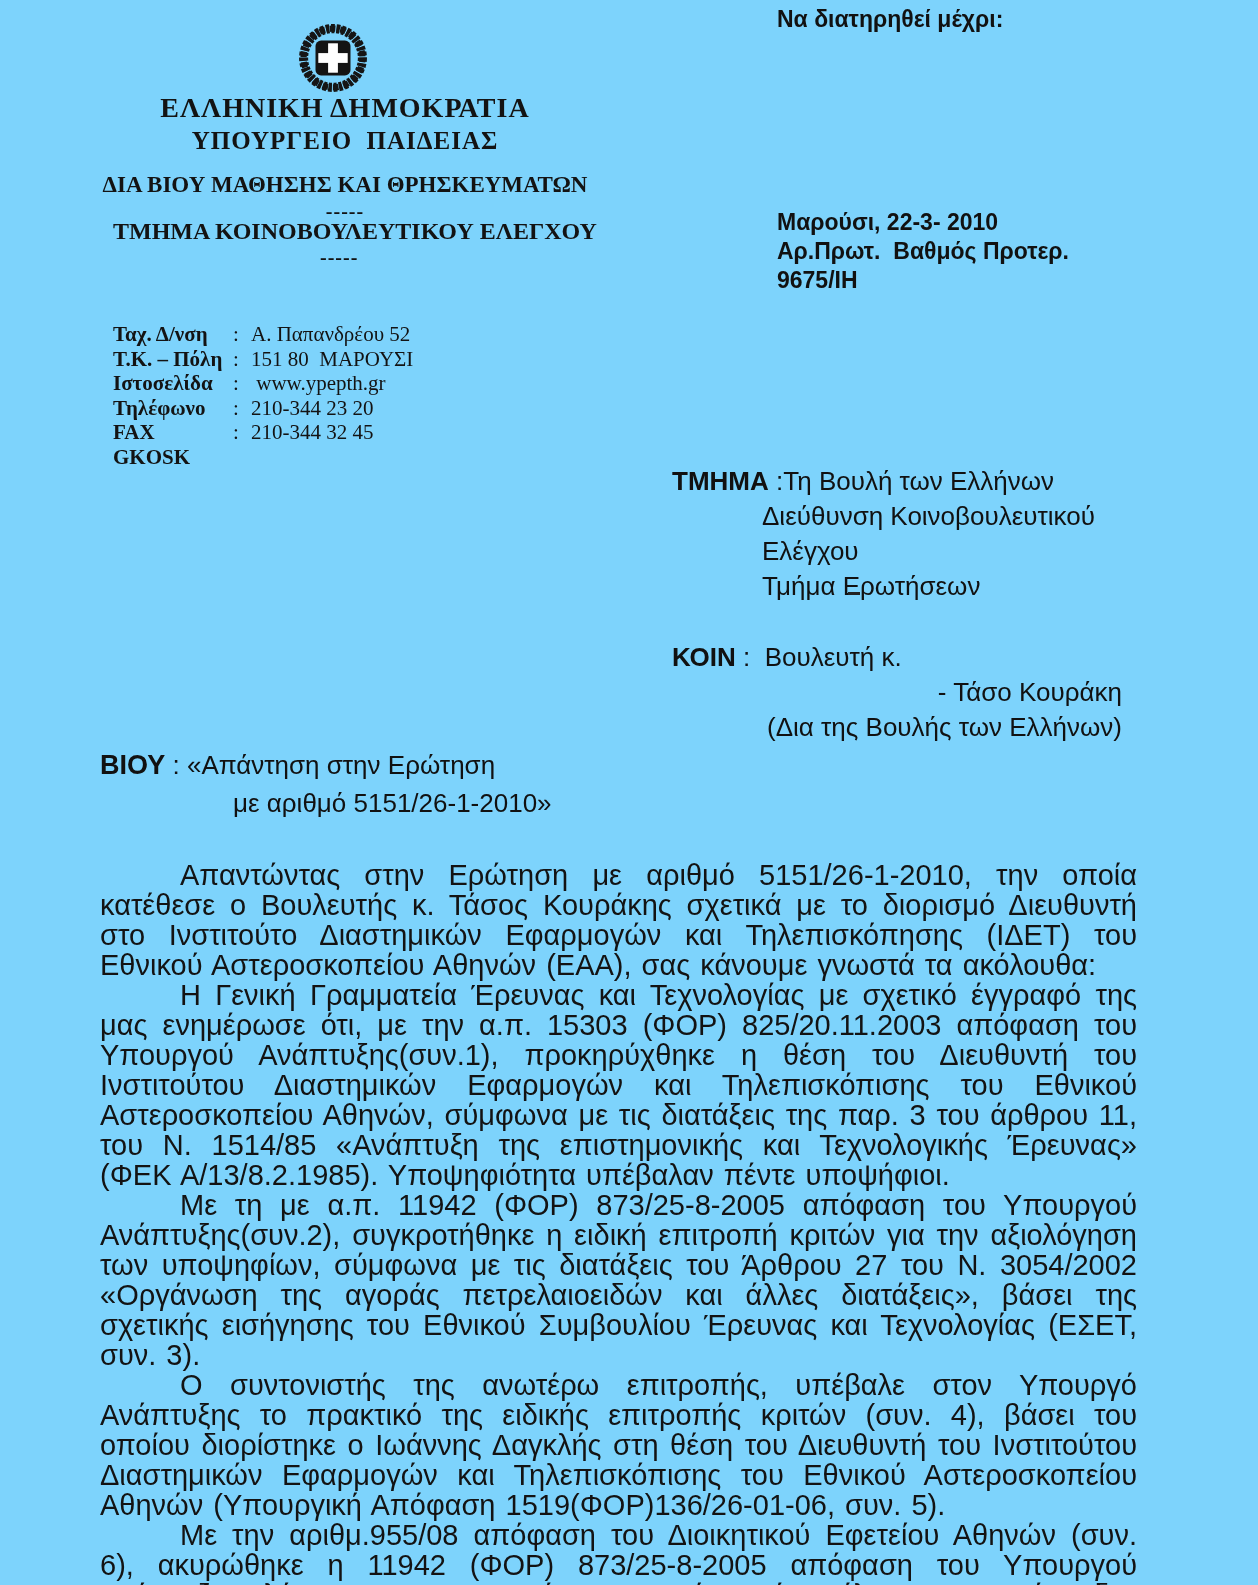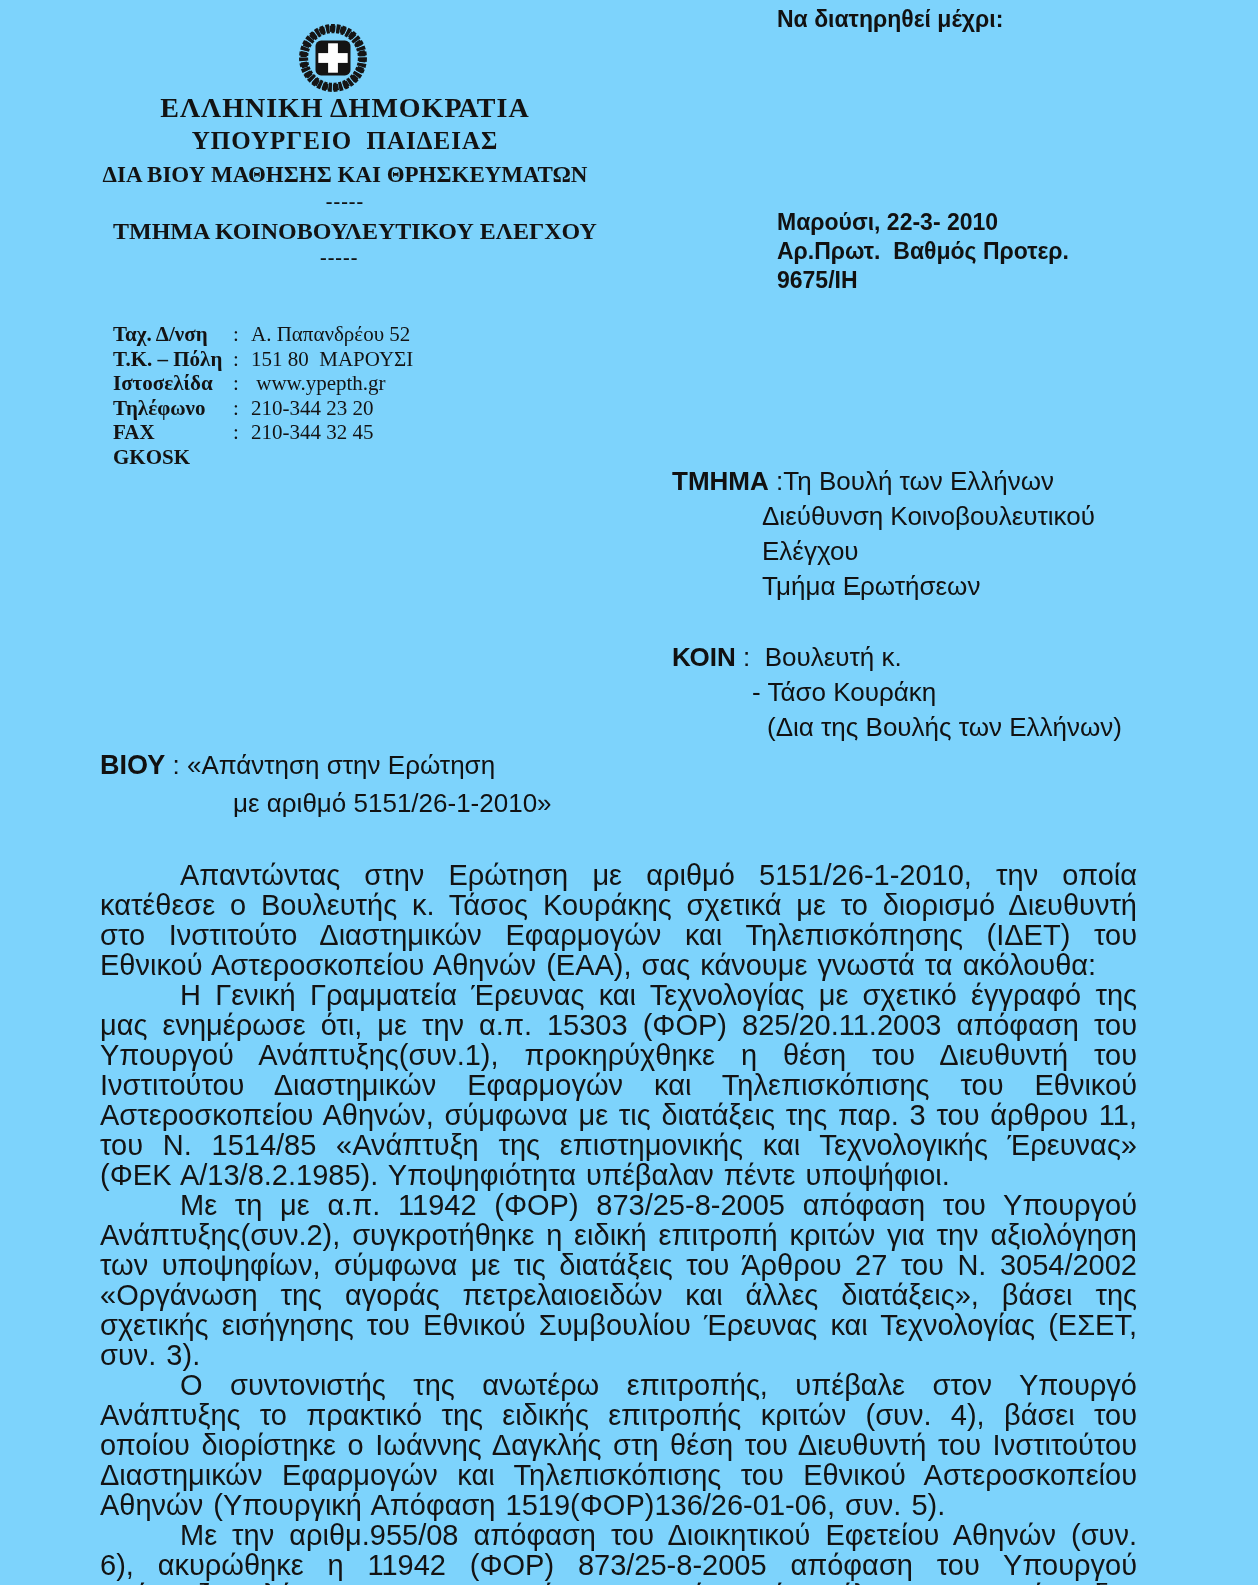--- a/index.html
+++ b/index.html
@@ -32,21 +32,21 @@
   .emblem { left: 298px; top: 20px; width: 70px; height: 76px; }
   .letterhead {
     left: 60px; top: 92px; width: 570px;
     text-align: center;
     font-family: "Liberation Serif", serif;
     font-weight: bold;
     color: #131313;
   }
   .letterhead .l1 { font-size: 28px; letter-spacing: 1px; }
   .letterhead .l2 { font-size: 25px; margin-top: 3px; letter-spacing: 1px; }
-  .letterhead .l3 { font-size: 23px; margin-top: 7px; }
+  .letterhead .l3 { font-size: 23px; margin-top: 17px; }
   .dash-divider {
     font-family: "Liberation Serif", serif;
     font-weight: bold; font-size: 20px; letter-spacing: 1px;
   }
   .letterhead .dash-divider { margin-top: 2px; }
 
   .department {
     left: 113px; top: 218px;
     font-family: "Liberation Serif", serif;
     font-weight: bold; font-size: 24px;
@@ -74,21 +74,21 @@
   .contact .val { white-space: pre; }
 
   
   .to-block, .cc-block {
     font-family: "Liberation Sans", sans-serif;
     font-size: 26px; line-height: 35px;
   }
   .to-block { left: 672px; top: 464px; }
   .cc-block { left: 672px; top: 640px; }
   .ind90 { padding-left: 90px; }
-  .ind80 { padding-left: 80px; }
+  .ind80 { padding-left: 80px; text-align: right; }
   .ind95 { padding-left: 95px; }
 
   
   .subject {
     left: 100px; top: 746px;
     font-family: "Liberation Sans", sans-serif;
     font-size: 26px; line-height: 38px;
   }
   .subject .lab { font-weight: bold; font-size: 27px; }
   .subject .l2 { padding-left: 133px; }

